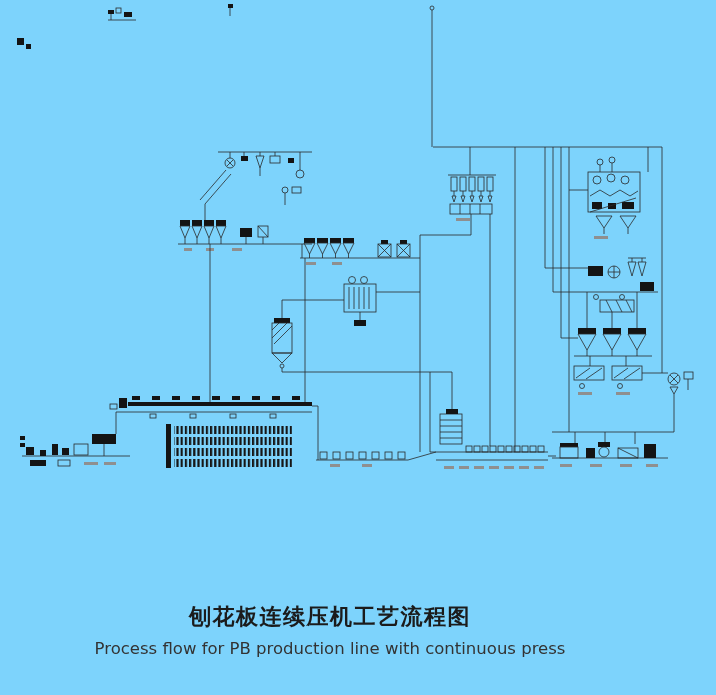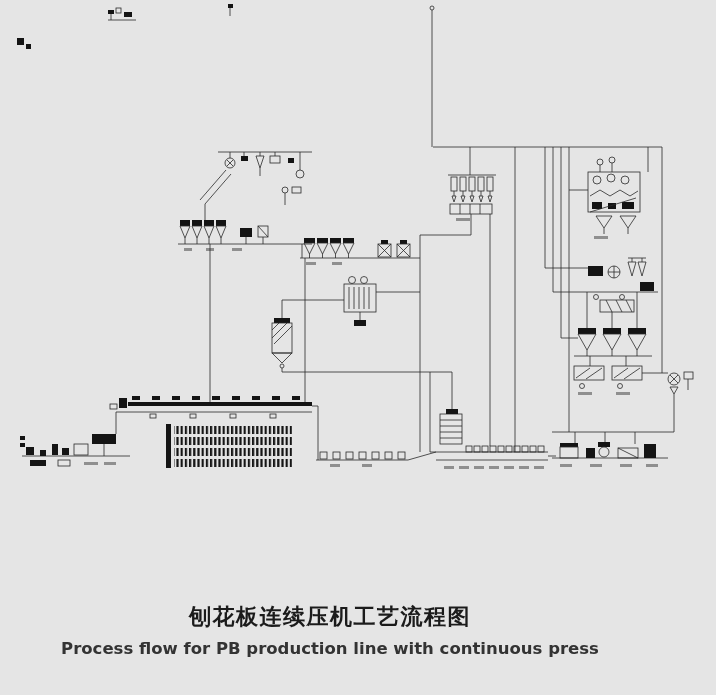--- a/index.html
+++ b/index.html
@@ -1,25 +1,25 @@
 <!DOCTYPE html>
 <html><head>
 <meta charset="utf-8">
 <style>
   html,body{margin:0;padding:0;background:#fff;}
-  .page{position:relative;width:716px;height:695px;background:#e5e5e5;overflow:hidden;
+  .page{position:relative;width:716px;height:695px;background:#7dd3fc;overflow:hidden;
         font-family:"DejaVu Sans","Liberation Sans",sans-serif;}
   svg{display:block;}
   .ln{stroke:#2a2a2a;stroke-width:.8;fill:none;}
   .ol{fill:none;stroke:#2a2a2a;stroke-width:.8;}
   .fb{fill:#141414;stroke:none;}
   .gy{fill:#8f8f8f;stroke:none;}
   .title-block{position:absolute;left:0;top:602px;width:660px;text-align:center;}
   .title-block h1{font-size:22px;font-weight:bold;color:#1b1b1b;margin:0;letter-spacing:1.5px;}
-  .title-block p{font-size:16.5px;color:#333333;margin:7px 0 0;font-weight:bold;}
+  .title-block p{font-size:16.5px;color:#333333;margin:7px 0 0;}
 </style>
 </head>
 <body>
 
 <div class="page">
 
   <svg width="716" height="580" viewBox="0 0 716 580">
     <defs>
       <pattern id="bars" width="4.2" height="9" patternUnits="userSpaceOnUse">
         <rect x="0" y="0" width="2.2" height="9" fill="#161616"></rect>

